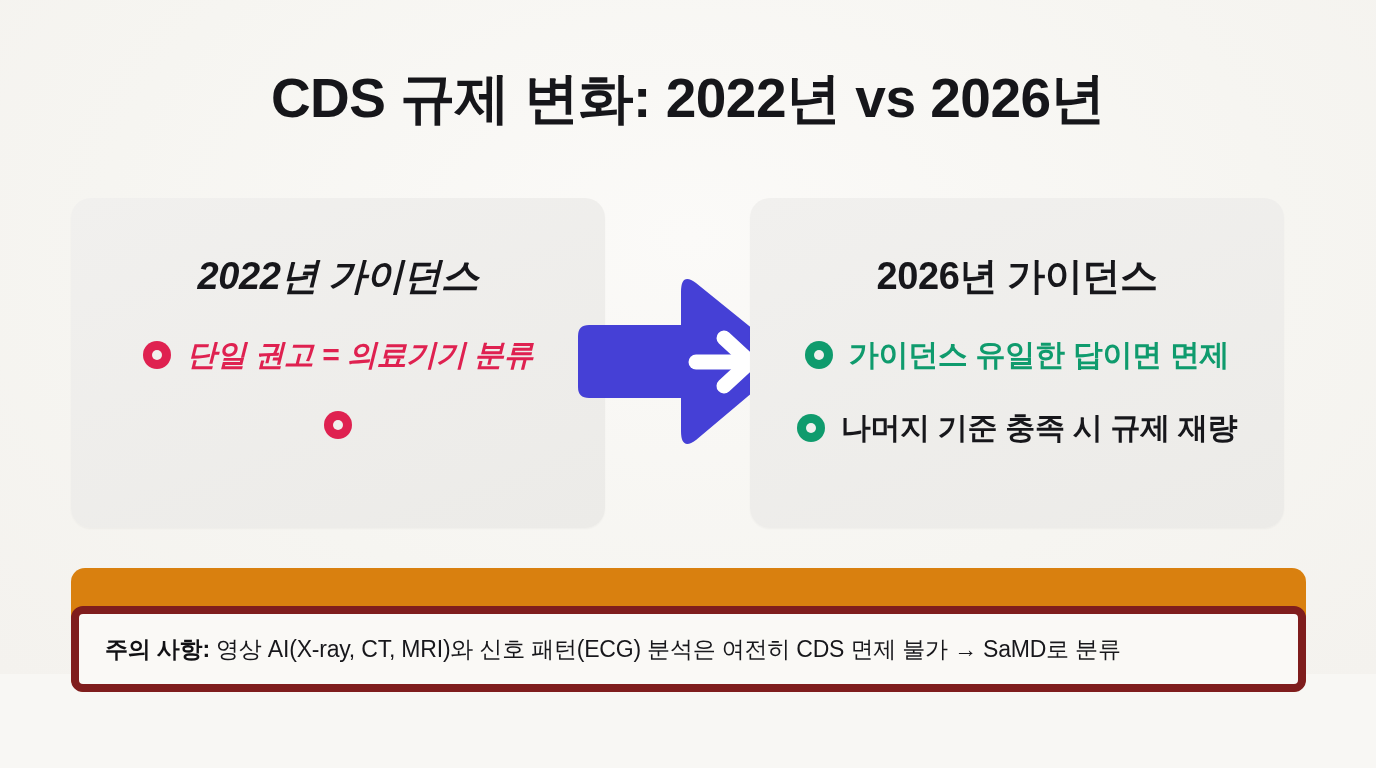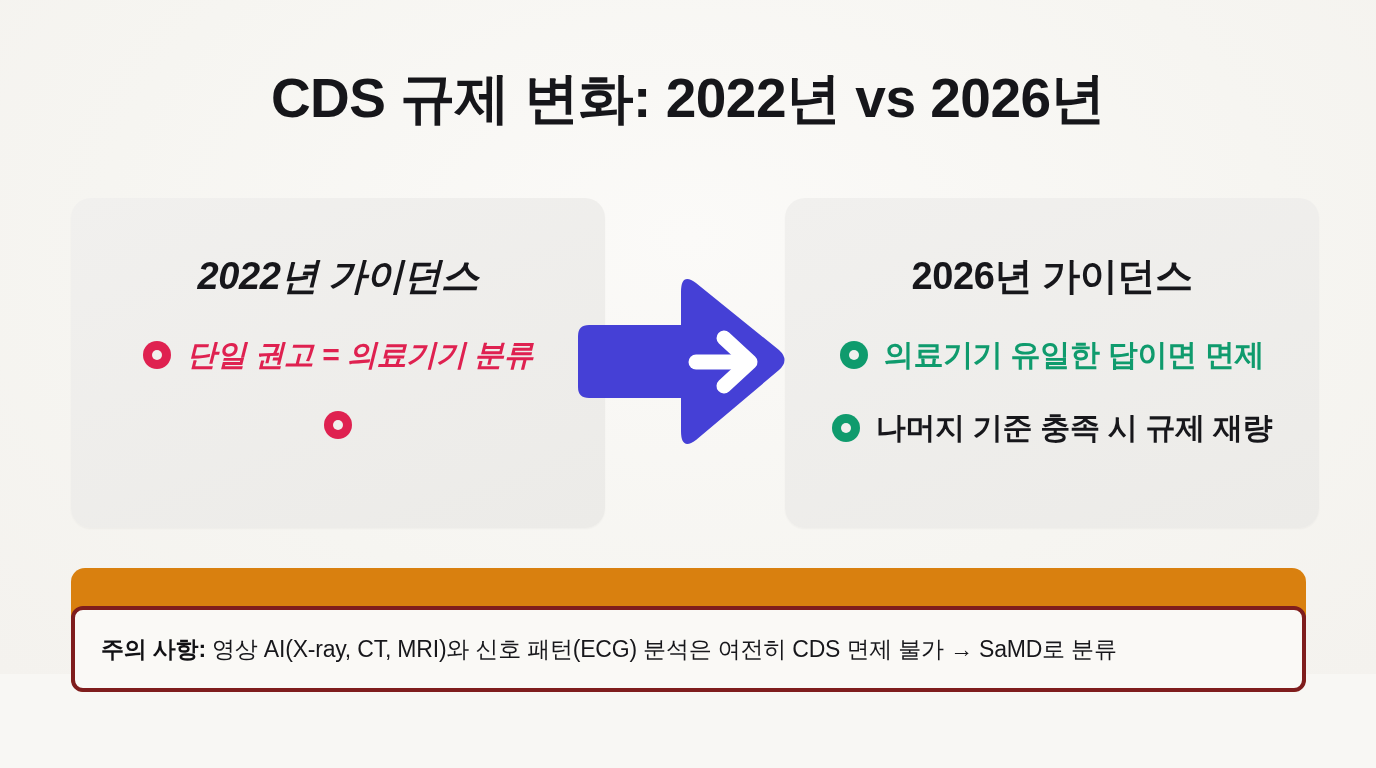--- a/index.html
+++ b/index.html
@@ -42,21 +42,21 @@
   .card {
     position: absolute;
     top: 198px;
     width: 534px;
     height: 330px;
     background: linear-gradient(160deg, #f1f0ee 0%, #ecebe8 100%);
     border-radius: 20px;
     box-shadow: 0 1px 2px rgba(0,0,0,0.035);
   }
   .card-left  { left: 71px; font-style: italic; }
-  .card-right { left: 785px; }
+  .card-right { left: 750px; }
 
   .card-title {
     position: absolute;
     top: 53px;
     left: 0;
     width: 100%;
     text-align: center;
     font-size: 38px;
     font-weight: 700;
     color: #17171b;
@@ -135,21 +135,21 @@
     box-sizing: border-box;
   }
   .warning-inner {
     position: absolute;
     left: 0;
     bottom: 0;
     width: 1235px;
     height: 86px;
     box-sizing: border-box;
     background: #faf9f6;
-    border: 4px solid #7f1d1d;
+    border: 8px solid #7f1d1d;
     border-radius: 12px;
     display: flex;
     align-items: center;
     padding-left: 26px;
   }
   .warning-text {
     font-size: 23px;
     font-weight: 400;
     color: #17171b;
     letter-spacing: -0.2px;
@@ -199,21 +199,21 @@
   </div>
 
   <div class="card card-right">
     <div class="card-title">2026년 가이던스</div>
 
     <div class="bullets">
 
       <div class="bullet-row">
         <span class="bullet-dot dot-green"></span>
         <span class="bullet-text">
-          <span class="t-green">의료기기 유일한 답이면 면제</span><span class="t-dark"></span>
+          <span class="t-green">가이던스 유일한 답이면 면제</span><span class="t-dark"></span>
         </span>
       </div>
 
       <div class="bullet-row">
         <span class="bullet-dot dot-green"></span>
         <span class="bullet-text">
           <span class="t-green"></span><span class="t-dark">나머지 기준 충족 시 규제 재량</span>
         </span>
       </div>
 

